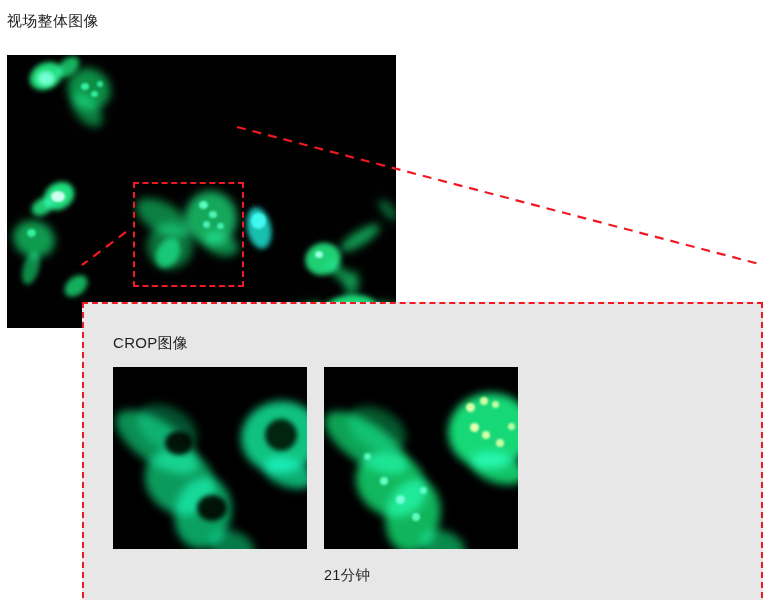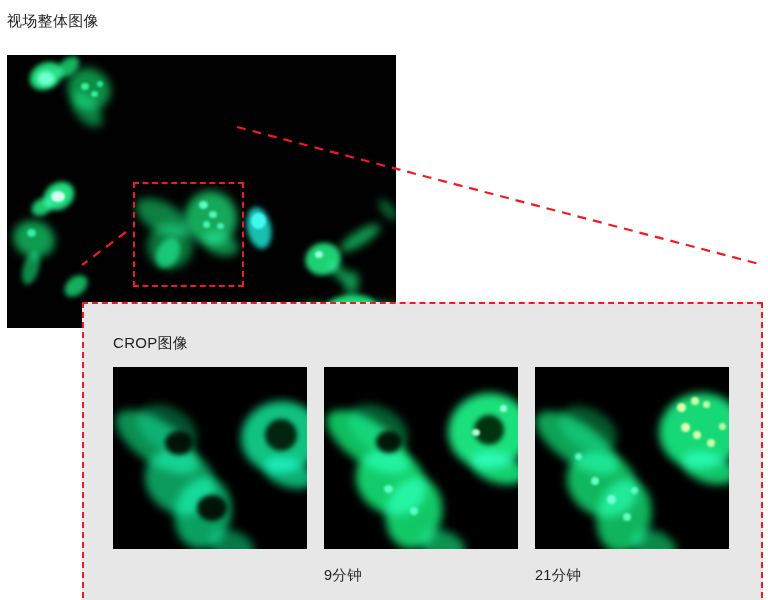--- a/index.html
+++ b/index.html
@@ -192,38 +192,20 @@
         <span class="cell cellsoft" style="left:22px;top:40px;width:64px;height:42px;background:#04502e;transform:rotate(28deg);"></span>
         <span class="cell" style="left:52px;top:64px;width:28px;height:24px;background:#021c10;mix-blend-mode:multiply;"></span>
         <span class="cell" style="left:84px;top:128px;width:30px;height:26px;background:#021c10;mix-blend-mode:multiply;"></span>
         <span class="cell cellsoft" style="left:128px;top:34px;width:80px;height:72px;background:#10c280;transform:rotate(-8deg);"></span>
         <span class="cell" style="left:152px;top:52px;width:32px;height:32px;background:#02301c;mix-blend-mode:multiply;"></span>
         <span class="cell cellsoft" style="left:150px;top:92px;width:52px;height:28px;background:#0bae70;transform:rotate(18deg);"></span>
         <span class="cell cellsoft" style="left:96px;top:164px;width:46px;height:30px;background:#06帮0a0;background:#067a46;transform:rotate(20deg);"></span>
       </div>
     </div>
 
-    <div class="crop-frame">
-      <div class="crop-thumb">
-        <span class="cell cellsoft" style="left:-4px;top:54px;width:96px;height:42px;background:#0fbd5c;transform:rotate(34deg);"></span>
-        <span class="cell cellsoft" style="left:30px;top:84px;width:74px;height:62px;background:#13cc68;transform:rotate(34deg);"></span>
-        <span class="cell cellsoft" style="left:62px;top:110px;width:56px;height:72px;background:#12c866;transform:rotate(12deg);"></span>
-        <span class="cell cellsoft" style="left:22px;top:40px;width:64px;height:42px;background:#055c30;transform:rotate(28deg);"></span>
-        <span class="cell" style="left:52px;top:64px;width:26px;height:22px;background:#021c10;mix-blend-mode:multiply;"></span>
-        <span class="cell cellsharp" style="left:60px;top:118px;width:9px;height:8px;background:#4df79a;"></span>
-        <span class="cell cellsharp" style="left:86px;top:140px;width:8px;height:8px;background:#46ef95;"></span>
-        <span class="cell cellsoft" style="left:124px;top:26px;width:82px;height:76px;background:#1ae07c;transform:rotate(-8deg);"></span>
-        <span class="cell" style="left:150px;top:48px;width:30px;height:30px;background:#033a1e;mix-blend-mode:multiply;"></span>
-        <span class="cell cellsharp" style="left:148px;top:62px;width:8px;height:7px;background:#a6ffc9;"></span>
-        <span class="cell cellsharp" style="left:176px;top:38px;width:7px;height:7px;background:#8cffbd;"></span>
-        <span class="cell cellsoft" style="left:146px;top:86px;width:56px;height:30px;background:#15cf70;transform:rotate(18deg);"></span>
-        <span class="cell cellsoft" style="left:96px;top:164px;width:46px;height:30px;background:#0a9450;transform:rotate(20deg);"></span>
-      </div>
-      <div class="crop-caption">9分钟</div>
-    </div>
 
     <div class="crop-frame">
       <div class="crop-thumb">
         <span class="cell cellsoft" style="left:-6px;top:56px;width:96px;height:40px;background:#0da254;transform:rotate(34deg);"></span>
         <span class="cell cellsoft" style="left:30px;top:86px;width:74px;height:62px;background:#11b75e;transform:rotate(34deg);"></span>
         <span class="cell cellsoft" style="left:62px;top:112px;width:54px;height:74px;background:#10b45c;transform:rotate(12deg);"></span>
         <span class="cell cellsoft" style="left:22px;top:42px;width:62px;height:40px;background:#05562c;transform:rotate(28deg);"></span>
         <span class="cell cellsharp" style="left:56px;top:110px;width:8px;height:8px;background:#5bff9f;"></span>
         <span class="cell cellsharp" style="left:72px;top:128px;width:9px;height:9px;background:#62ffa5;"></span>
         <span class="cell cellsharp" style="left:88px;top:146px;width:8px;height:8px;background:#55f898;"></span>

